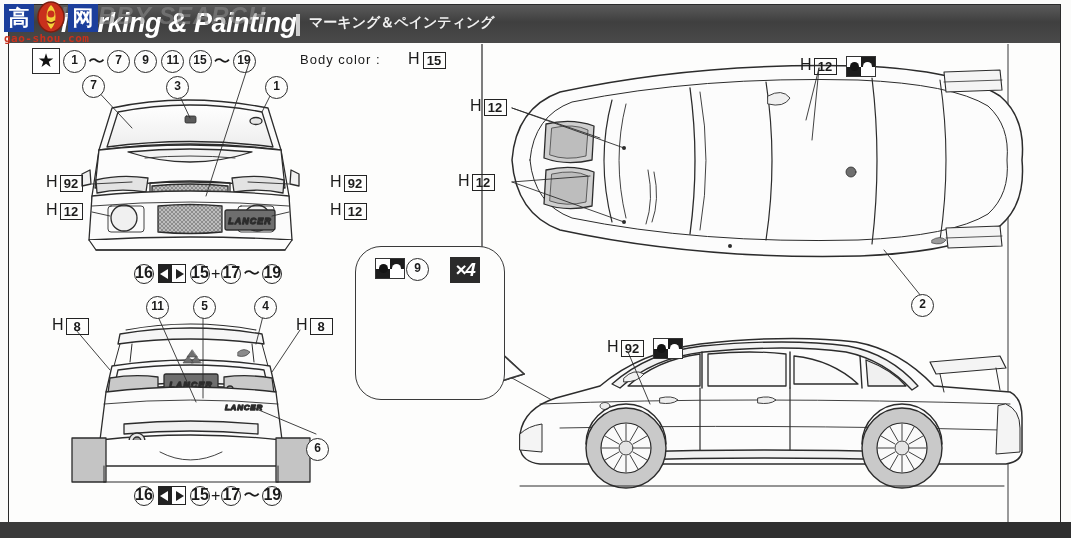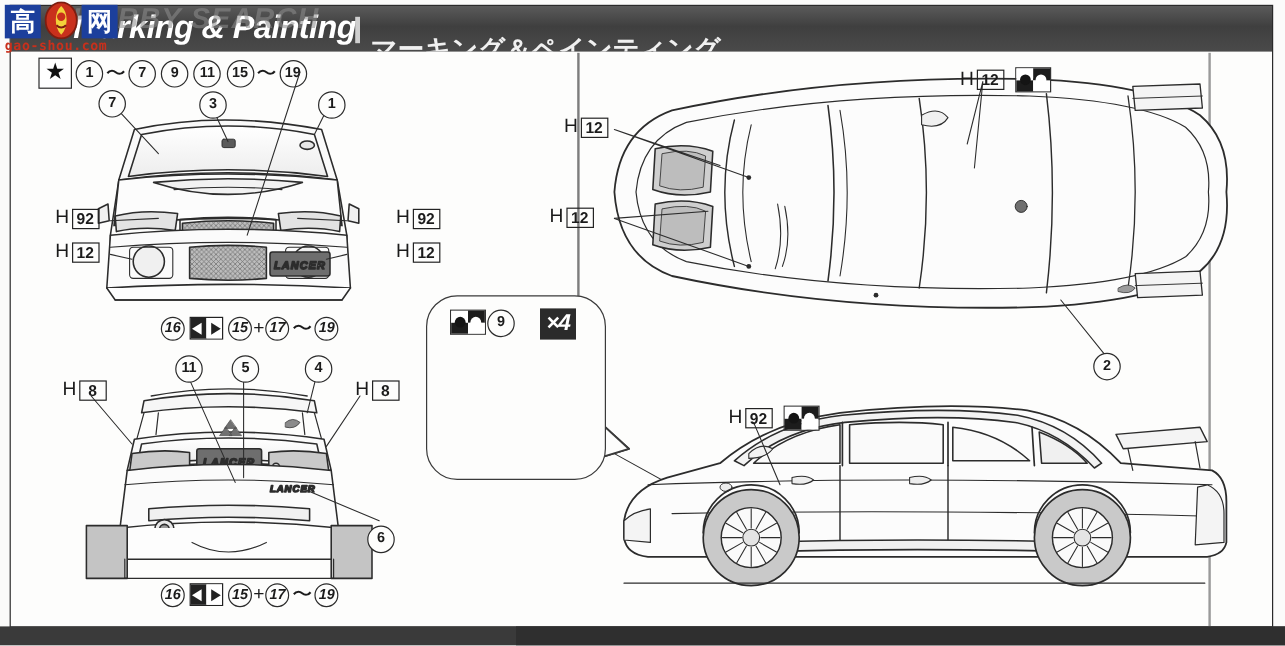--- a/index.html
+++ b/index.html
@@ -29,22 +29,22 @@
   }
   .header-title{
     position:absolute;left:52px;top:3px;
     font-size:27px;font-weight:bold;font-style:italic;color:#ffffff;
     letter-spacing:-0.5px;white-space:nowrap;
   }
   .header-sep{
     position:absolute;left:287px;top:9px;width:4px;height:22px;background:#cfcfcf;
   }
   .header-jp{
-    position:absolute;left:300px;top:21px;
-    font-size:22px;font-weight:bold;color:#f0f0f0;white-space:nowrap;
+    position:absolute;left:300px;top:9px;
+    font-size:14px;font-weight:bold;color:#f0f0f0;white-space:nowrap;
     font-family:"DejaVu Sans", sans-serif;
   }
 
   
   .wm{position:absolute;left:0px;top:0px;width:190px;height:46px;z-index:40;}
   .wm-box{
     position:absolute;top:4px;width:30px;height:28px;
     background:#1c3f9c;color:#fff;font-size:21px;font-weight:bold;
     text-align:center;line-height:28px;font-family:"DejaVu Sans",sans-serif;
   }
@@ -66,21 +66,21 @@
   
   .lbl{position:absolute;white-space:nowrap;font-size:15px;}
   .jp{font-family:"DejaVu Sans", sans-serif;}
 
   
   .circ{
     display:inline-block;border:1.4px solid #2b2b2b;border-radius:50%;
     width:21px;height:21px;line-height:19px;text-align:center;
     font-size:12px;font-weight:bold;vertical-align:middle;background:transparent;
   }
-  .circ.sm{width:18px;height:18px;line-height:16px;font-size:12px;font-style:italic;}
+  .circ.sm{width:18px;height:18px;line-height:16px;font-size:16px;}
   .tilde{display:inline-block;vertical-align:middle;font-size:17px;padding:0 2px;}
   .plus{display:inline-block;vertical-align:middle;font-size:16px;padding:0 1px;}
 
   
   .starbox{
     display:inline-block;width:26px;height:24px;border:1.6px solid #2b2b2b;
     vertical-align:middle;position:relative;background:#fff;margin-right:3px;
   }
   .starbox span{
     position:absolute;left:50%;top:50%;transform:translate(-50%,-52%);
@@ -186,20 +186,23 @@
     </div>
     <div class="wm-box b2 jp">网</div>
     <div class="wm-url">gao-shou.com</div>
   </div>
 
   <div class="lbl" style="left:32px;top:48px;">
     <span class="starbox"><span>★</span></span><span class="circ">1</span><span class="tilde">〜</span><span class="circ">7</span>&nbsp;<span class="circ">9</span>&nbsp;<span class="circ">11</span>&nbsp;<span class="circ">15</span><span class="tilde">〜</span><span class="circ">19</span>
   </div>
 
   <div class="bodycolor">
+    <div class="row">
+      <span class="nm" style="font-size:13px;letter-spacing:1px;">Body color :</span><span class="hh">H</span><span class="bx">15</span>
+    </div>
   </div>
 
   <div class="vdivider"></div>
   <div class="vdivider2"></div>
 
   <svg class="art" viewBox="0 0 1071 538" xmlns="http://www.w3.org/2000/svg">
     <defs>
       <pattern id="mesh" width="4" height="4" patternUnits="userSpaceOnUse">
         <rect width="4" height="4" fill="#bdbdbd"></rect>
         <path d="M0 0 L4 4 M4 0 L0 4" stroke="#6d6d6d" stroke-width="0.6"></path>

